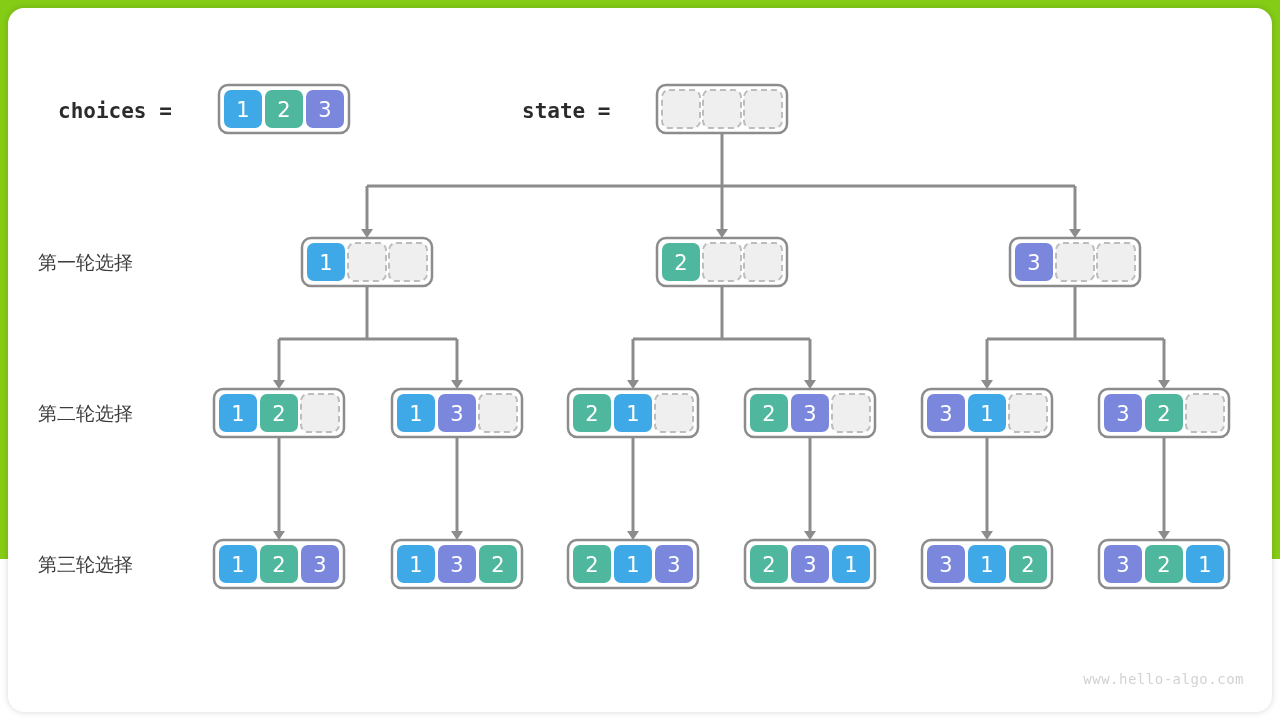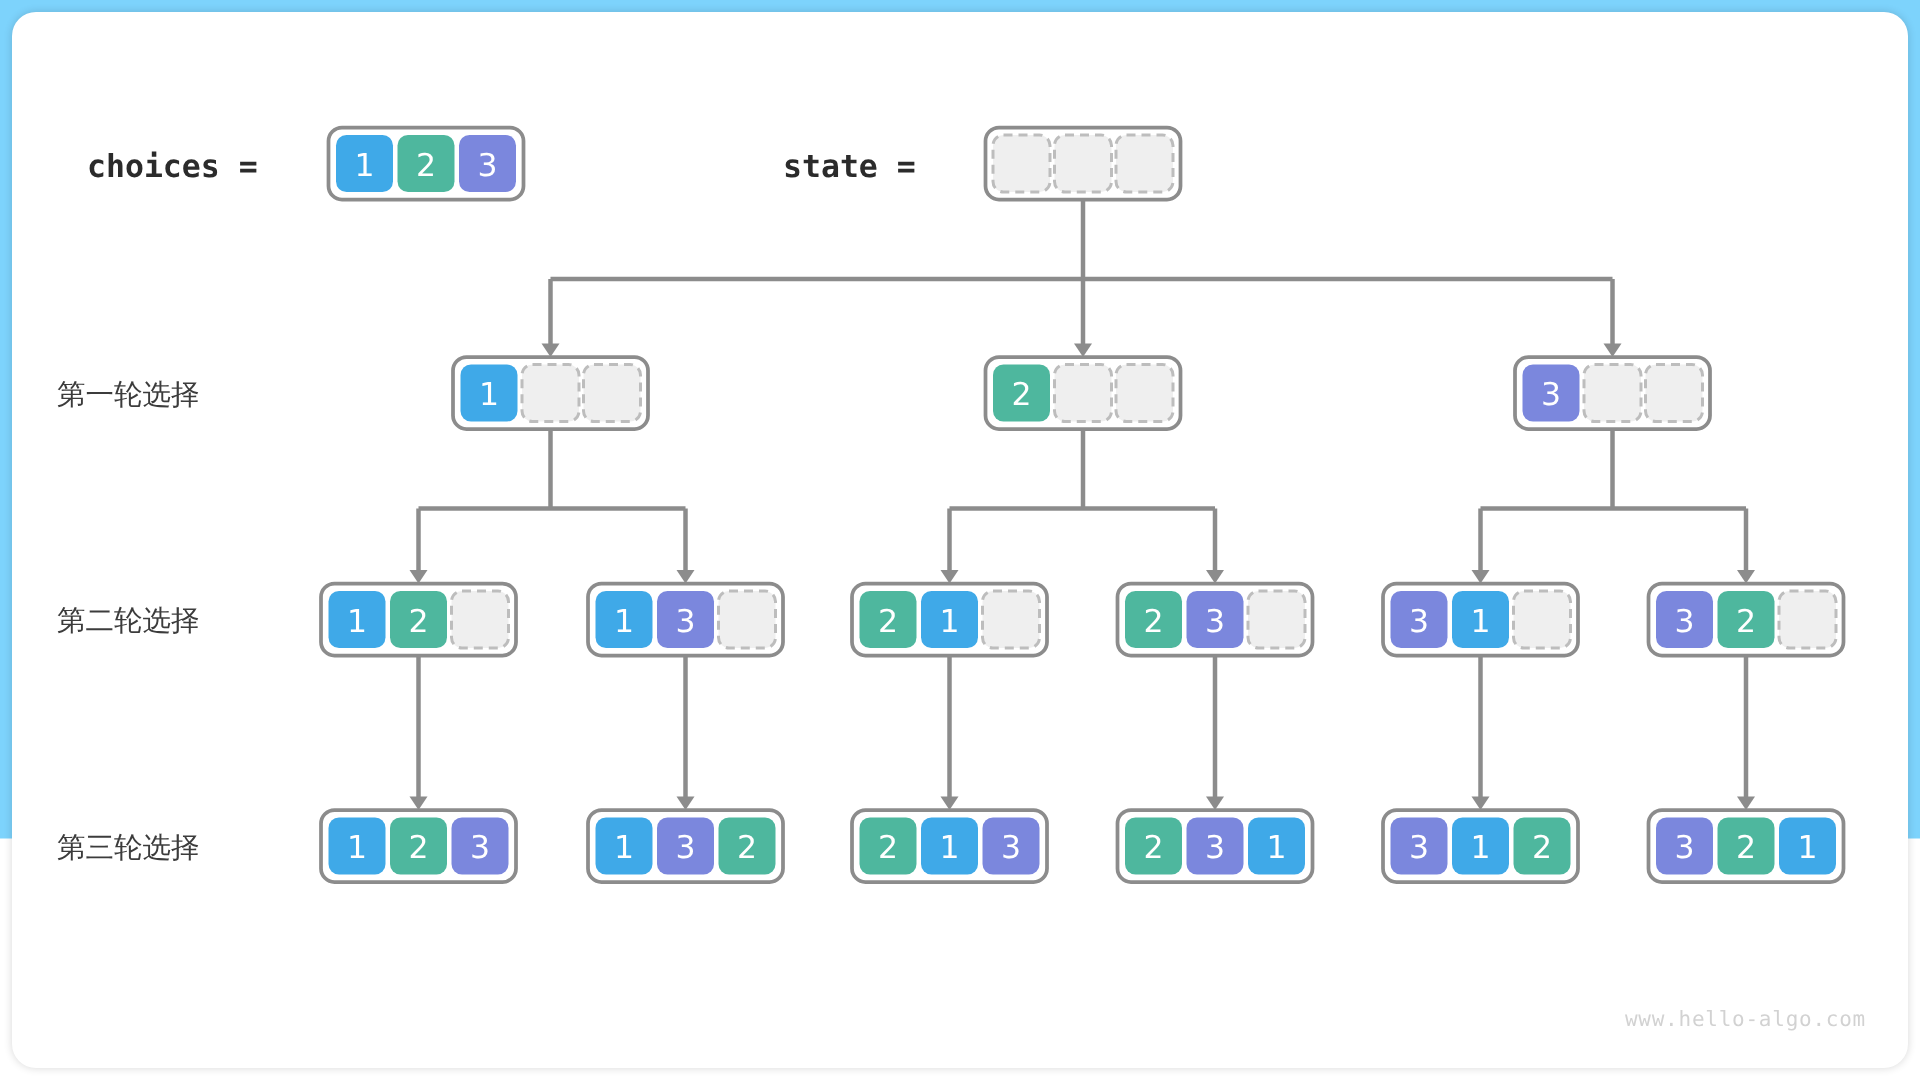--- a/index.html
+++ b/index.html
@@ -9,21 +9,21 @@
     width: 1280px;
     height: 720px;
     overflow: hidden;
     font-family: "DejaVu Sans", sans-serif;
   }
 
   #canvas {
     position: relative;
     width: 1280px;
     height: 559px;
-    background: #7dd3fc;
+    background: #84cc16;
   }
 
   
   .frame {
     position: absolute;
     left: 8px;
     top: 8px;
     width: 1264px;
     height: 704px;
     background: #ffffff;

